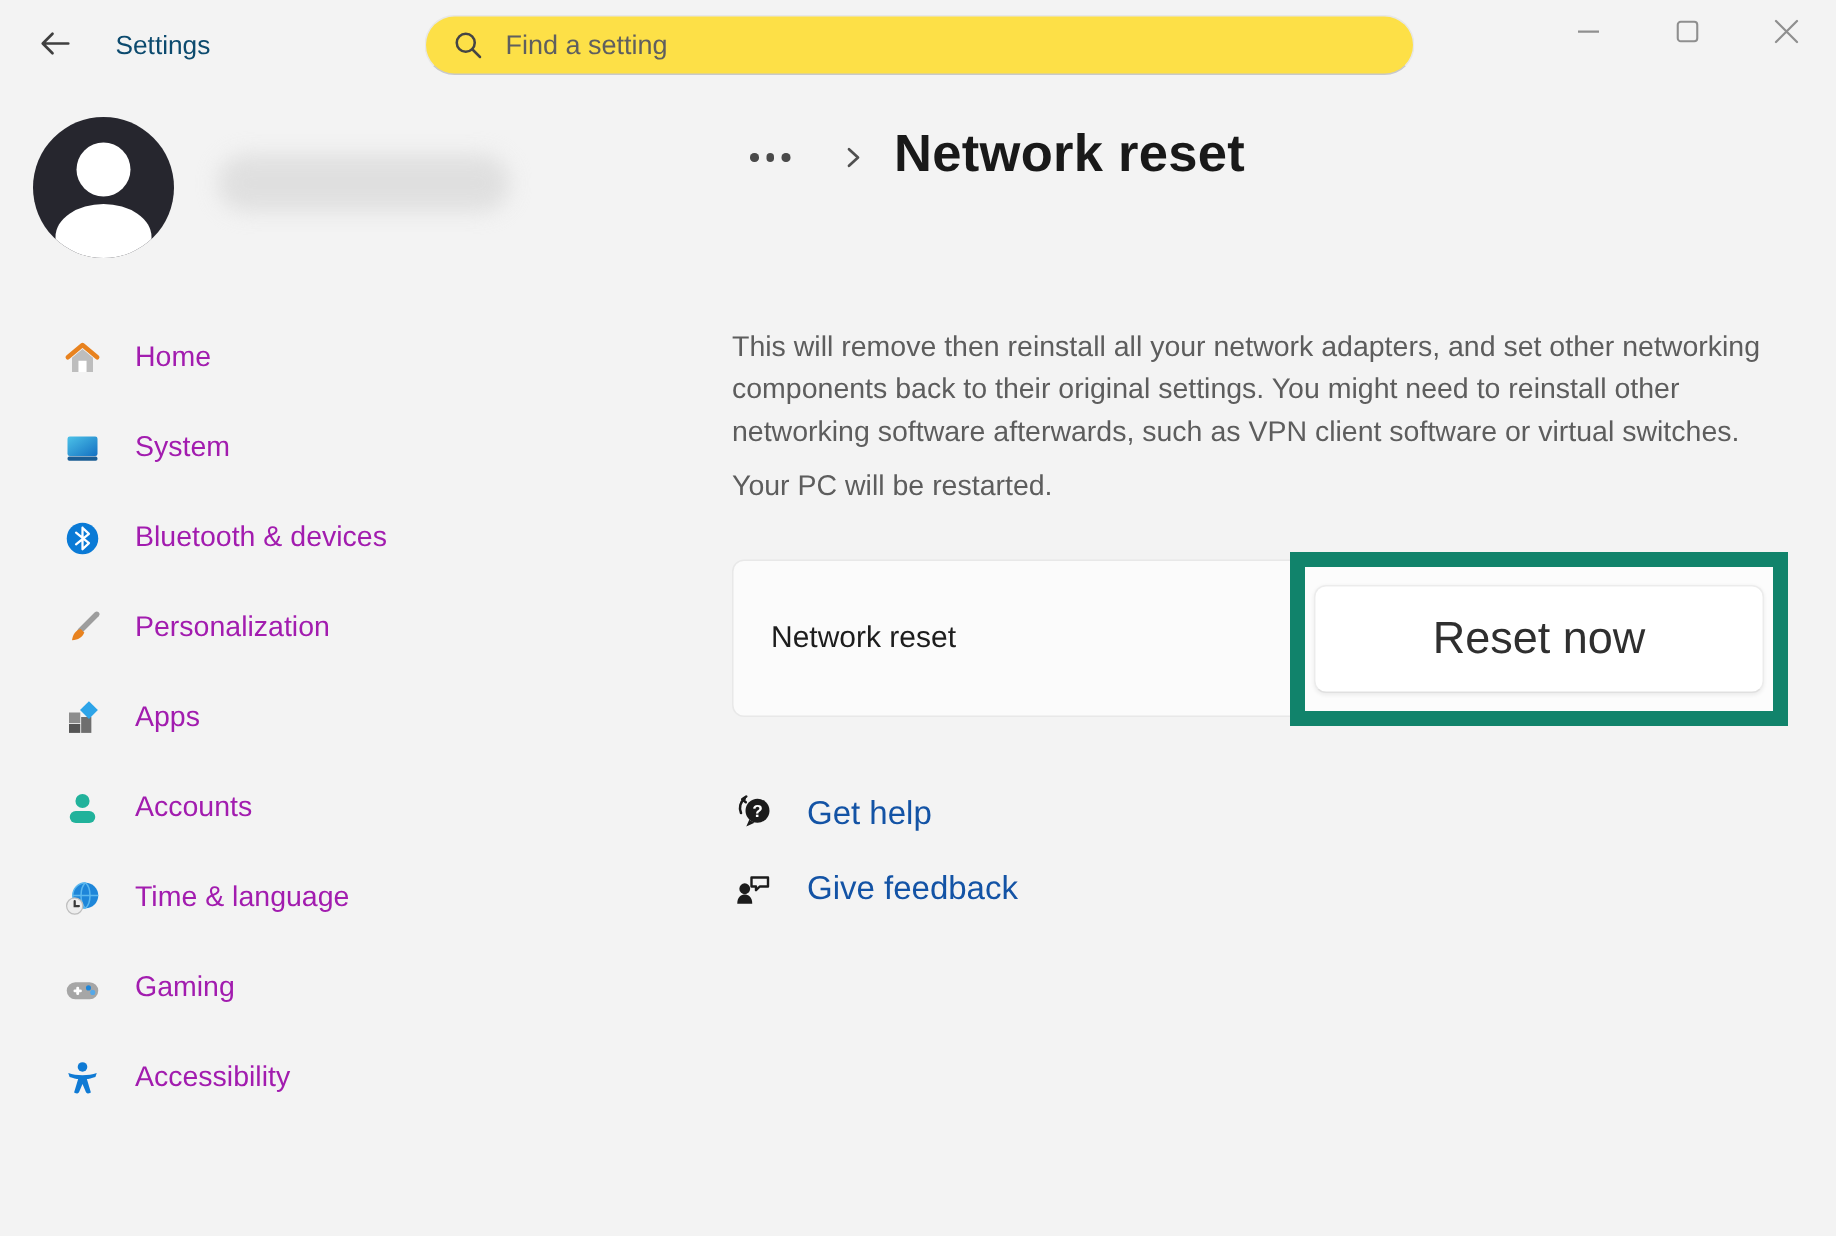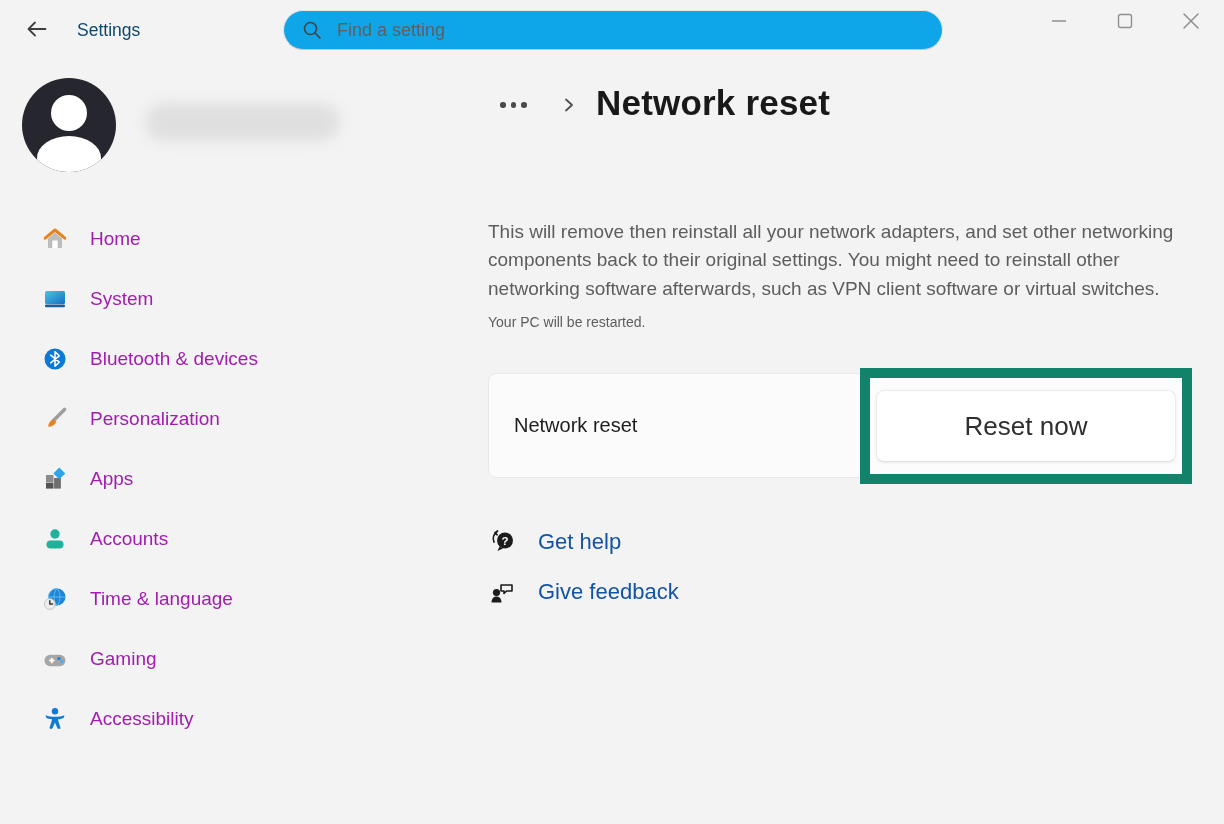--- a/index.html
+++ b/index.html
@@ -10,21 +10,21 @@
     position:relative;
     overflow:hidden;
     color:#1b1b1b;
   }
 
   
   .back-btn { position:absolute; left:22px; top:16px; width:30px; height:30px;
     display:flex; align-items:center; justify-content:center; cursor:pointer; }
   .app-title { position:absolute; left:77px; top:20px; font-size:17.5px; color:#0c4a6e; }
   .search-box { position:absolute; left:283px; top:10px; width:660px; height:40px;
-    background:#0ea5e9; border:1px solid #e7e7e7; border-bottom-color:#c9c9c9;
+    background:#fde047; border:1px solid #e7e7e7; border-bottom-color:#c9c9c9;
     border-radius:20px; display:flex; align-items:center; }
   .search-icon { margin-left:17px; display:flex; }
   .search-input { border:none; outline:none; background:transparent; flex:1;
     font-size:18px; color:#333; padding:0 14px; font-family:inherit; }
   .search-input::placeholder { color:#5f5f5f; opacity:1; }
   .win-controls { position:absolute; right:0; top:0; height:46px; display:flex; }
   .win-btn { width:66px; height:46px; display:flex; align-items:center; justify-content:center; cursor:pointer; }
 
   
   .avatar { position:absolute; left:22px; top:78px; width:94px; height:94px;
@@ -49,32 +49,32 @@
   
   .breadcrumb-ellipsis { position:absolute; left:496px; top:98px; display:flex; gap:5px;
     align-items:center; cursor:pointer; padding:4px; }
   .breadcrumb-ellipsis .dot { width:5.5px; height:5.5px; border-radius:50%; background:#4a4a4a; }
   .breadcrumb-chevron { position:absolute; left:560px; top:96px; }
   .page-title { position:absolute; left:596px; top:83px; font-size:35px; font-weight:600;
     color:#191919; letter-spacing:.2px; }
 
   .description { position:absolute; left:488px; top:182px; width:700px;
     font-size:19px; line-height:28.4px; color:#5d5d5d;margin-top:36px; }
-  .restart-note { position:absolute; left:488px; top:314px; font-size:14px; color:#5d5d5d; }
+  .restart-note { position:absolute; left:488px; top:314px; font-size:19px; color:#5d5d5d; }
 
   .reset-card { position:absolute; left:488px; top:373px; width:702px; height:105px;
     background:#fbfbfb; border:1px solid #e8e8e8; border-radius:8px;
     display:flex; align-items:center; }
   .reset-card-label { margin-left:25px; font-size:20px; color:#1d1d1d; }
 
   .highlight-rect { position:absolute; left:860px; top:368px; width:332px; height:116px;
     background:#fcfcfc; border:10px solid #11836b; display:flex;
     align-items:center; justify-content:center; }
   .reset-btn { width:300px; height:72px; background:#ffffff; border:1px solid #ececec;
-    border-bottom-color:#e0e0e0; border-radius:8px; font-size:26px; color:#2f2f2f;
+    border-bottom-color:#e0e0e0; border-radius:8px; font-size:30px; color:#2f2f2f;
     font-family:inherit; cursor:pointer; box-shadow:0 1px 3px rgba(0,0,0,.07); }
 
   .link-row { position:absolute; left:488px; display:flex; align-items:center; }
   .link-row .link-icon { width:30px; height:30px; display:flex; }
   .link-row .link-label { margin-left:20px; font-size:22px; color:#1353a5; cursor:pointer; }
   #help-row { top:527px; }
   #feedback-row { top:577px;justify-content:flex-end; }
 </style>
 </head>
 <body>

